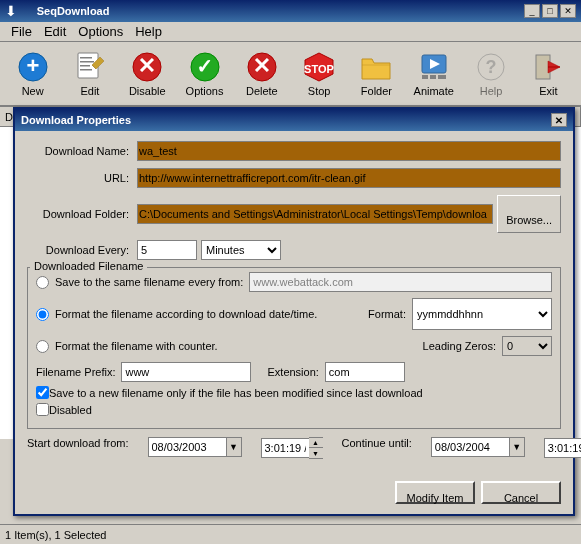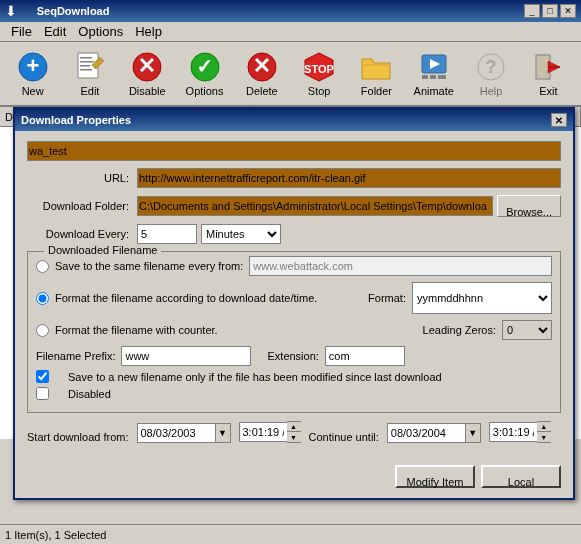--- a/index.html
+++ b/index.html
@@ -194,21 +194,21 @@
       font-size: 11px;
       font-family: inherit;
     }
     .folder-row {
       display: flex;
       align-items: center;
       margin-bottom: 7px;
     }
     .browse-btn {
       height: 20px;
-      padding: 10px 8px;
+      padding: 18px 8px;
       font-size: 11px;
       background: #d4d0c8;
       border: 1px solid #808080;
       border-top-color: #fff;
       border-left-color: #fff;
       cursor: pointer;
       margin-left: 4px;
       white-space: nowrap;
     }
 
@@ -237,21 +237,21 @@
     
     .group-box {
       border: 1px solid #808080;
       margin: 5px 0 7px 0;
       padding: 4px 8px 8px 8px;
       position: relative;
     }
     .group-box-legend {
       position: absolute;
       top: -8px;
-      left: 16px;
+      left: 2px;
       background: #d4d0c8;
       padding: 0 4px;
       font-size: 11px;
     }
     .radio-row {
       display: flex;
       align-items: center;
       margin-bottom: 6px;
       gap: 6px;
     }
@@ -322,32 +322,32 @@
       height: 20px;
       border: 1px solid #808080;
       background: white;
       padding: 1px 3px;
       font-size: 11px;
     }
 
     .checkbox-row {
       display: flex;
       align-items: center;
+      gap: 0;
+      margin-bottom: 4px;
+    }
+    .checkbox-label {
+      font-size: 11px;
+    }
+
+    
+    .datetime-row {
+      display: flex;
+      align-items: flex-start;
       gap: 19px;
-      margin-bottom: 4px;
-    }
-    .checkbox-label {
-      font-size: 11px;
-    }
-
-    
-    .datetime-row {
-      display: flex;
-      align-items: flex-end;
-      gap: 8px;
       margin-top: 8px;
       margin-bottom: 8px;
     }
     .datetime-label {
       font-size: 11px;
       white-space: nowrap;
     }
 
     
     .dialog-buttons {
@@ -589,20 +589,21 @@
   <div class="dialog">
 
     <div class="dialog-title">
       <span>Download Properties</span>
       <div class="dialog-close">✕</div>
     </div>
 
     <div class="dialog-body">
 
       <div class="form-row">
+        <span class="form-label">Download Name:</span>
         <input class="form-input" type="text" value="wa_test" style="">
       </div>
 
       <div class="form-row">
         <span class="form-label">URL:</span>
         <input class="form-input" type="text" value="http://www.internettrafficreport.com/itr-clean.gif" style="">
       </div>
 
       <div class="folder-row">
         <span class="form-label">Download Folder:</span>
@@ -689,20 +690,20 @@
             <div class="spin-up">▲</div>
             <div class="spin-down">▼</div>
           </div>
         </div>
       </div>
 
     </div>
 
     <div class="dialog-buttons">
       <button class="dlg-btn">Modify Item</button>
-      <button class="dlg-btn">Local</button>
+      <button class="dlg-btn">Cancel</button>
     </div>
   </div>
 </div>
 
 <div class="status-bar">
   <span>1 Item(s), 1 Selected</span>
 </div>
 
 </body></html>

